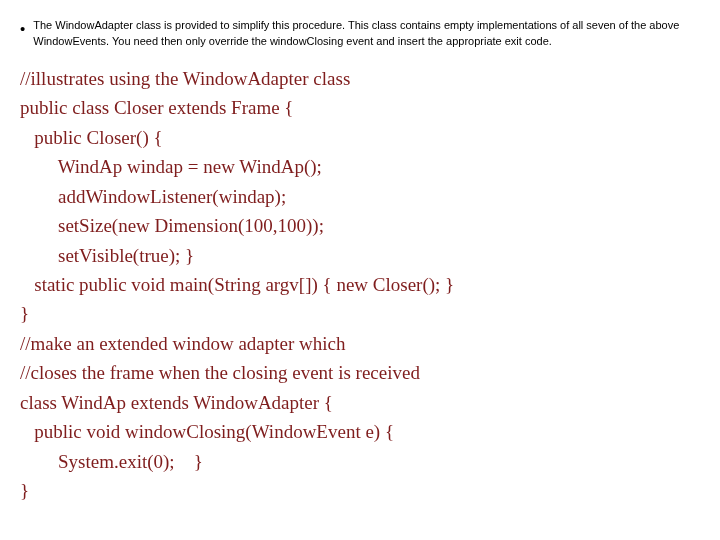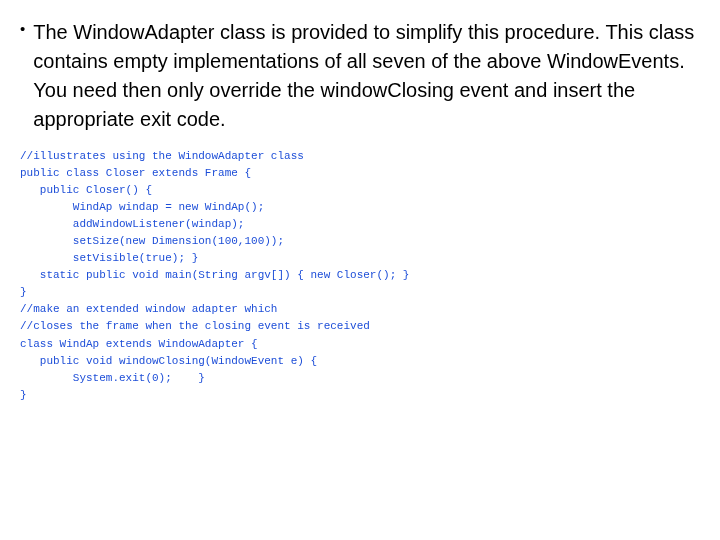--- a/index.html
+++ b/index.html
@@ -26,29 +26,29 @@
     }
 
     .bullet-dot {
       margin-right: 8px;
       font-size: 15px;
       line-height: 1.4;
       flex-shrink: 0;
     }
 
     .bullet-text {
-      font-size: 20px;
+      font-size: 11px;
       line-height: 1.45;
     }
 
     .code-block {
-      font-family: Liberation Mono, monospace;
-      font-size: 11px;
+      font-family: Liberation Serif, serif;
+      font-size: 19px;
       line-height: 1.55;
-      color: #1d4ed8;
+      color: #7f1d1d;
       white-space: pre;
       margin-top: 4px;
     }
   </style>
 </head>
 <body>
 
 <div class="bullet-section">
   <span class="bullet-dot">•</span>
   <span class="bullet-text">The WindowAdapter class is provided to simplify this procedure. This class contains empty implementations of all seven of the above WindowEvents. You need then only override the windowClosing event and insert the appropriate exit code.</span>

